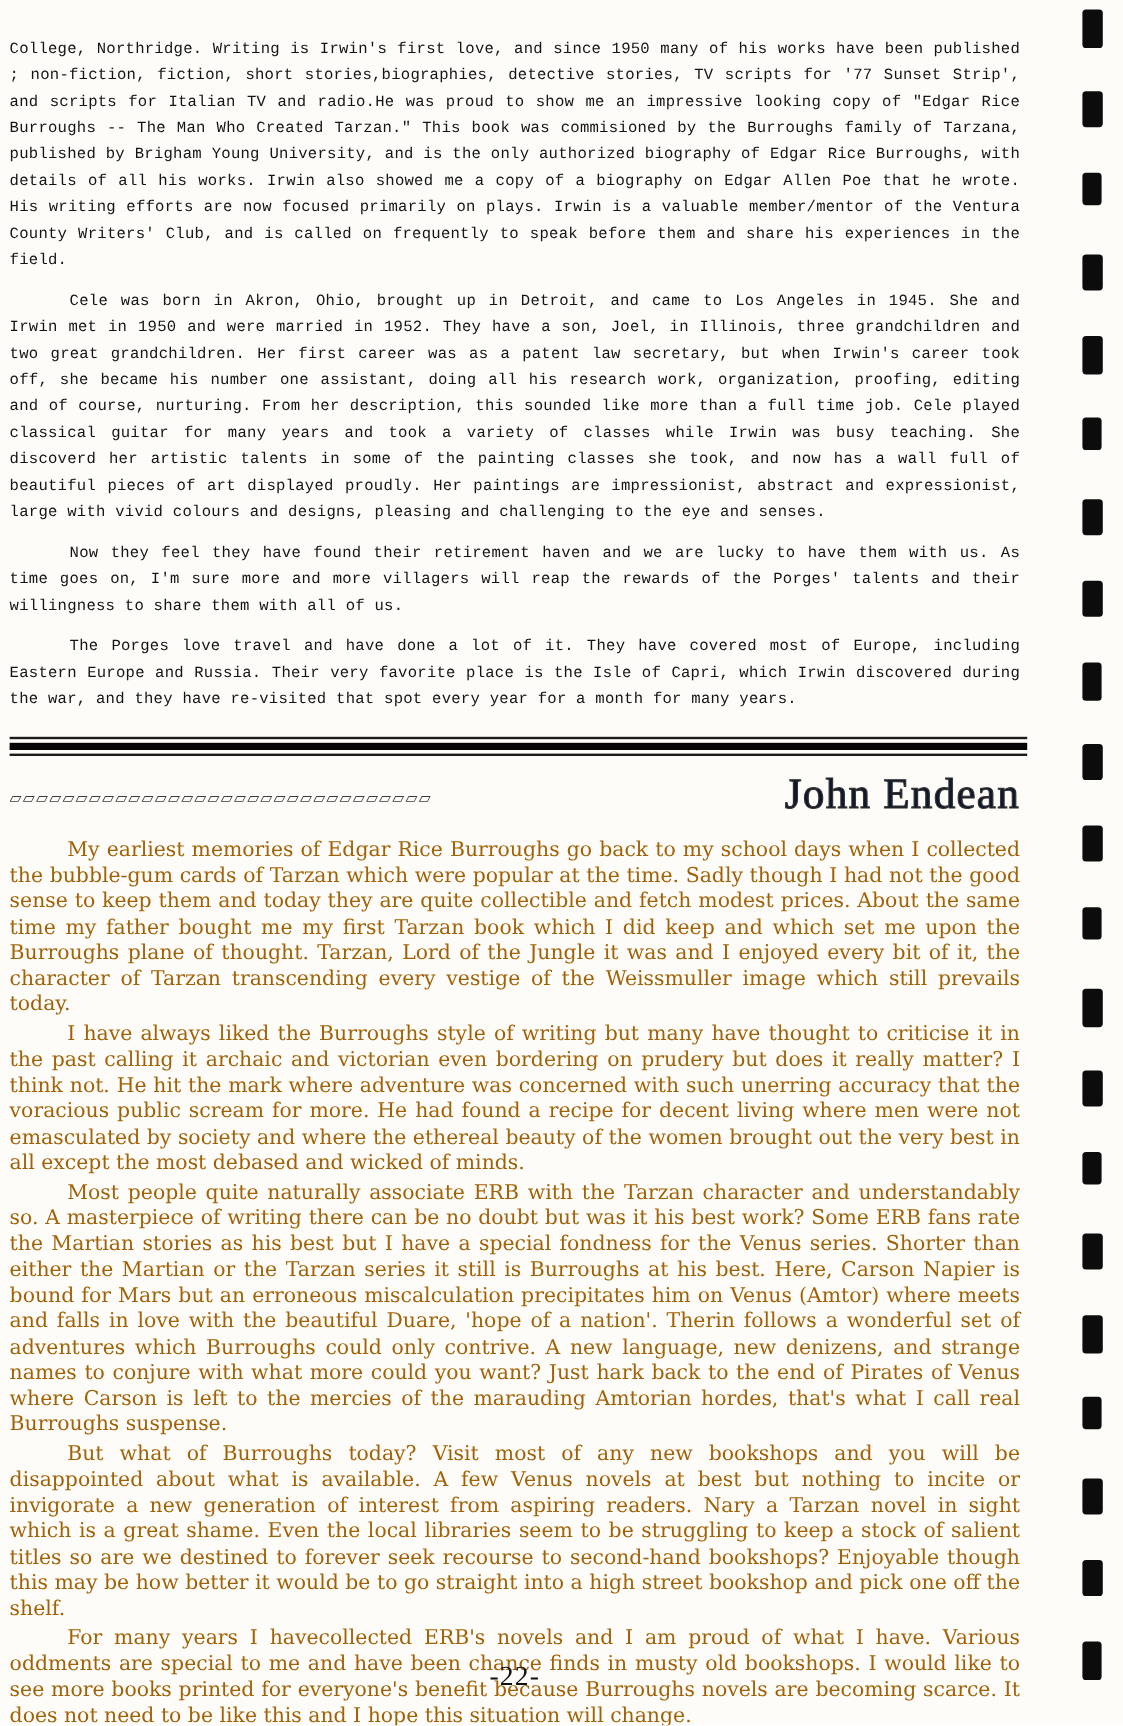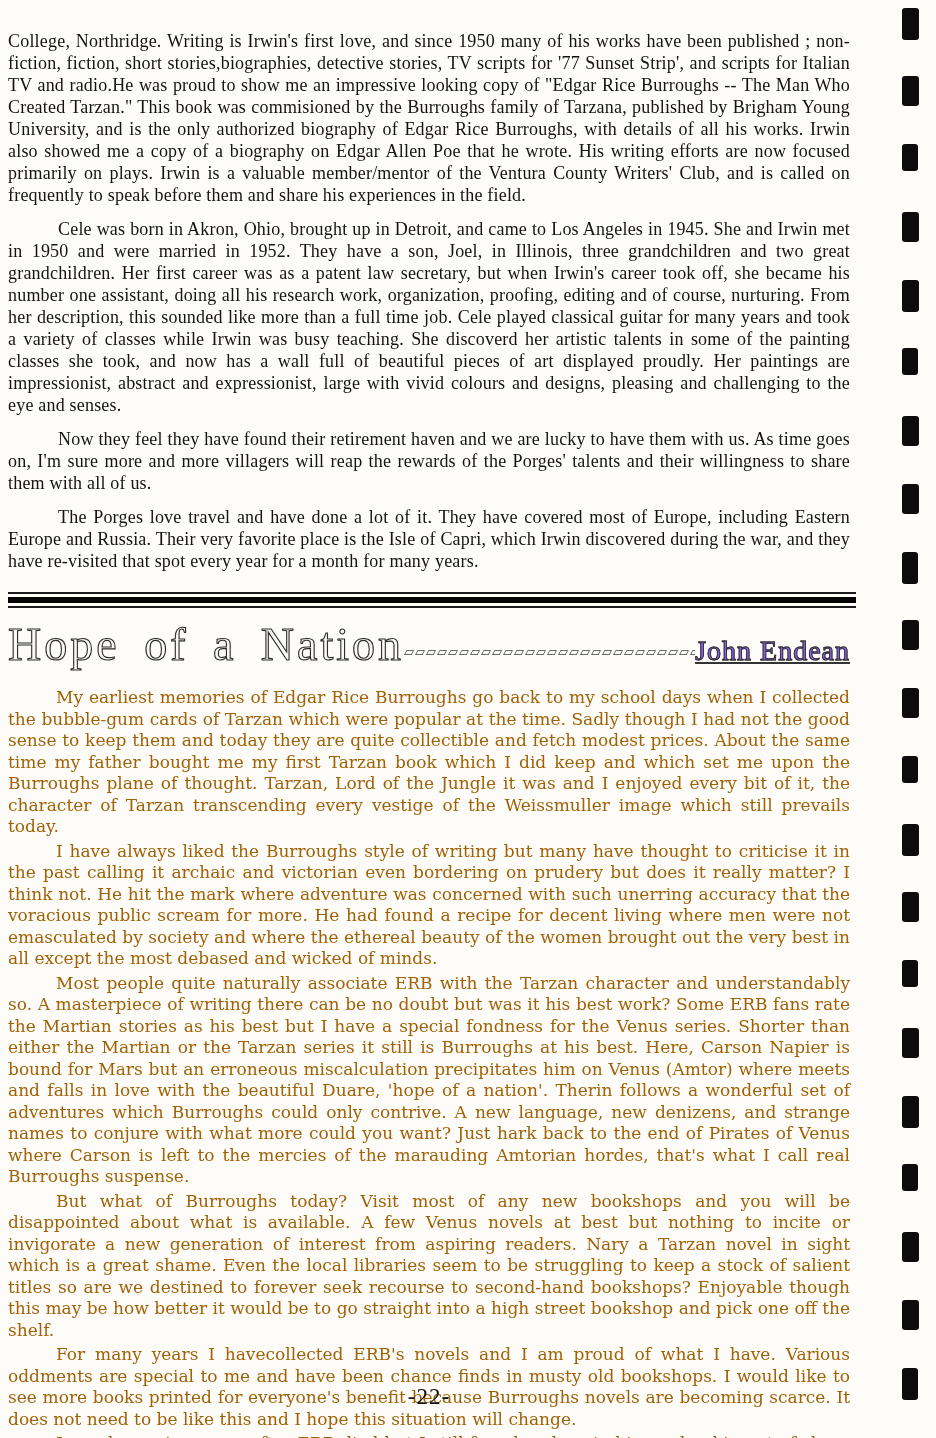--- a/index.html
+++ b/index.html
@@ -29,22 +29,22 @@
 
   
   .content {
     position: absolute;
     top: 30px; left: 8px;
     width: 842px;
   }
 
   
   .section p {
-    font-family: Liberation Serif, serif;
-    font-size: 18px;
+    font-family: Liberation Mono, monospace;
+    font-size: 13px;
     line-height: 22px;
     text-align: justify;
     letter-spacing: 0.2px;
     margin-bottom: 12px;
     color: #141414;
   }
   .section p + p { text-indent: 50px; }
   .section p:last-child { margin-bottom: 0; }
 
   
@@ -74,26 +74,25 @@
     flex: 1 1 auto;
     overflow: hidden;
     font-family: "DejaVu Sans", sans-serif;
     font-size: 13px;
     letter-spacing: 1px;
     color: #3a3a3a;
     transform: translateY(-4px);
   }
   .article-byline {
     font-family: "Liberation Serif", serif;
-    font-size: 28px;
+    font-size: 36px;
     letter-spacing: 1px;
-    color: #8b5cf6;
+    color: #0f172a;
     -webkit-text-stroke: 0.9px #333333;
     text-shadow: 0 0 1px rgba(40,40,40,.35);
-    text-decoration: underline;
   }
 
   
   .article p {
     font-family: "DejaVu Serif", serif;
     font-size: 17px;
     line-height: 21.5px;
     text-align: justify;
     text-indent: 48px;
     margin-bottom: 3px;
@@ -155,21 +154,20 @@
 
     <div class="divider">
       <div class="rule-thin"></div>
       <div class="rule-gap"></div>
       <div class="rule-thick"></div>
       <div class="rule-gap"></div>
       <div class="rule-thin"></div>
     </div>
 
     <header class="article-header">
-      <h1 class="article-title">Hope of a Nation</h1>
       <span class="dash-separator">▱▱▱▱▱▱▱▱▱▱▱▱▱▱▱▱▱▱▱▱▱▱▱▱▱▱▱▱▱▱▱▱</span>
       <span class="article-byline">John Endean</span>
     </header>
 
     <section class="article">
         <p>My earliest memories of Edgar Rice Burroughs  go back to my school days when I collected the bubble-gum cards of Tarzan which were popular at the time. Sadly though I had not the good sense  to keep them and today they are quite collectible and fetch modest prices. About the same time my father bought me my first Tarzan book which I did keep and which set me upon the Burroughs plane of thought. Tarzan, Lord of the Jungle it was and I enjoyed every bit of it, the character of Tarzan transcending every vestige of the Weissmuller image which still prevails today.</p>
         <p>I have always liked the Burroughs style of writing but many have thought to criticise it in the past calling it archaic and victorian even bordering on prudery but does it really matter? I think not. He hit the mark where adventure was concerned with such unerring accuracy that the voracious public scream for more. He had found a recipe for decent living where men were not emasculated by society and where the ethereal beauty of the women brought out the very best in all except the most debased and wicked of minds.</p>
         <p>Most people quite naturally associate ERB with the Tarzan character and understandably so. A masterpiece of writing there can be no doubt but was it his best work? Some ERB fans rate the Martian stories as his best but I have a special fondness for the Venus series. Shorter than either the Martian or the Tarzan series it still is Burroughs at his best. Here, Carson Napier is bound for Mars but an erroneous miscalculation precipitates him on Venus (Amtor) where meets and falls in love with the beautiful Duare, 'hope of a nation'. Therin follows a wonderful set of adventures which Burroughs could only contrive. A new language, new denizens, and strange names to conjure with what more could you want? Just hark back to the end of Pirates of Venus where Carson is left to the mercies of the marauding Amtorian hordes, that's what I call real Burroughs suspense.</p>
         <p>But what of Burroughs today? Visit most of any new bookshops and you will be disappointed about what is available. A few Venus novels at best but nothing to incite or invigorate a new generation of interest from aspiring readers. Nary a Tarzan novel in sight which is a great shame. Even the local libraries seem to be struggling to keep a stock of salient titles so are we destined to forever seek recourse to second-hand bookshops? Enjoyable though this may be how better it would be to go straight into a high street bookshop and pick one off the shelf.</p>
         <p>For many years I havecollected ERB's novels and I am proud of what I have. Various oddments are special to me and have been chance finds in musty old bookshops. I would like to see more books printed for everyone's benefit because Burroughs novels are becoming scarce. It does not need to be like this and I hope this situation will change.</p>

